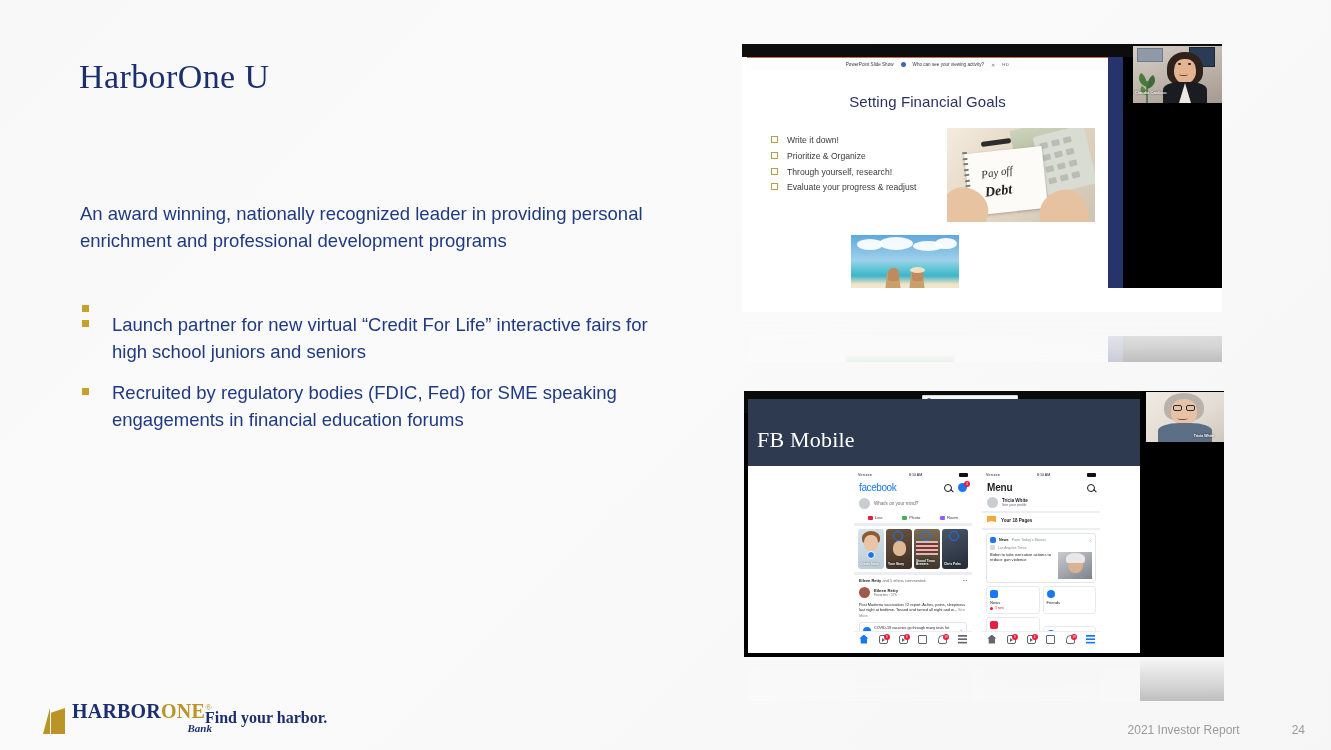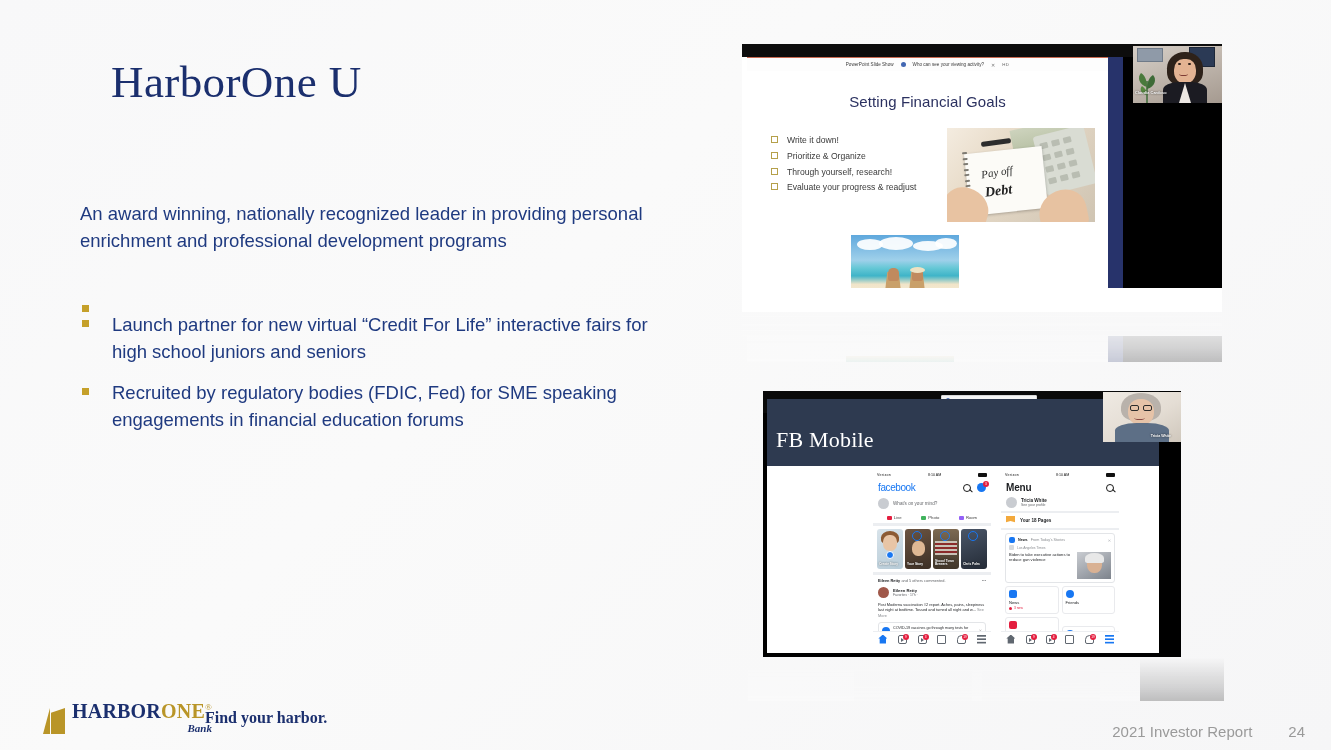--- a/index.html
+++ b/index.html
@@ -12,22 +12,22 @@
   #slide {
     position: relative;
     width: 1331px; height: 750px;
     background: linear-gradient(135deg, #f8f8f9 0%, #fafafa 40%, #f6f6f7 100%);
   }
 
   
   .title {
     position: absolute; left: 79px; top: 59px;
     font-family: "Liberation Serif", serif;
-    font-size: 45px; line-height: 1.05;
-    color: #1b2f6e; letter-spacing: .4px; margin-left: 32px;
+    font-size: 34px; line-height: 1.05;
+    color: #1b2f6e; letter-spacing: .4px;
   }
   .subtitle {
     position: absolute; left: 80px; top: 114px;
     font-size: 23px; color: #c5a02a; letter-spacing: .1px;
   }
   .intro {
     position: absolute; left: 80px; top: 201px; width: 570px;
     font-size: 18.5px; line-height: 1.44; color: #1f3a80;
   }
   .bullets {
@@ -62,22 +62,22 @@
     font-family: "Liberation Serif", serif; font-weight: bold; font-style: italic;
     font-size: 11px; color: #1b2f6e; text-align: right; line-height: 1.1; margin-top: 1px;
   }
   .tagline {
     position: absolute; left: 205px; top: 709px;
     font-family: "Liberation Serif", serif; font-weight: bold;
     font-size: 16px; color: #1b2f6e;
   }
   .foot-right {
     position: absolute; right: 26px; top: 723px;
-    display: flex; align-items: center; gap: 36px;
-    font-size: 15px; color: #9a9a9a;
+    display: flex; align-items: center; gap: 52px;
+    font-size: 12px; color: #9a9a9a;
   }
 
   
   .shot { position: absolute; overflow: hidden; background: #fff; }
   .reflection {
     position: absolute; overflow: hidden; pointer-events: none;
     transform: scaleY(-1);
     -webkit-mask-image: linear-gradient(to top, rgba(0,0,0,0) 0%, rgba(0,0,0,.28) 72%, rgba(0,0,0,.42) 100%);
     mask-image: linear-gradient(to top, rgba(0,0,0,0) 0%, rgba(0,0,0,.28) 72%, rgba(0,0,0,.42) 100%);
     opacity: .55;
@@ -193,21 +193,21 @@
   .pslide-img2 .chair {
     position: absolute; bottom: 3px; width: 16px; height: 20px;
     background: #c9a06a; clip-path: polygon(14% 0, 86% 0, 100% 100%, 0 100%);
   }
   .pslide-img2 .pers { position: absolute; bottom: 14px; width: 11px; height: 13px; background: #c08a5e; border-radius: 40% 40% 20% 20%; }
   .pslide-img2 .hat { position: absolute; bottom: 22px; width: 15px; height: 6px; background: #efe2c2; border-radius: 50%; }
 
   #refl1 { left: 742px; top: 312px; width: 480px; height: 50px; }
 
   
-  #shot2 { left: 763px; top: 391px; width: 418px; height: 266px; background: #000; }
+  #shot2 { left: 744px; top: 391px; width: 480px; height: 266px; background: #000; }
   .fb-darkbar {
     position: absolute; left: 0; top: 0; width: 100%; height: 22px; background: #0a0a0a;
   }
   .fb-pill {
     position: absolute; left: 178px; top: 4px; width: 96px; height: 10px;
     background: #f5f5f5; border: 1px solid #d7d7d7; border-radius: 1px;
     display: flex; align-items: center; justify-content: center; gap: 5px;
     font-size: 4.4px; color: #3c3c3c; white-space: nowrap;
   }
   .fb-pill .fb-dot { width: 4px; height: 4px; border-radius: 50%; background: #4267b2; }

